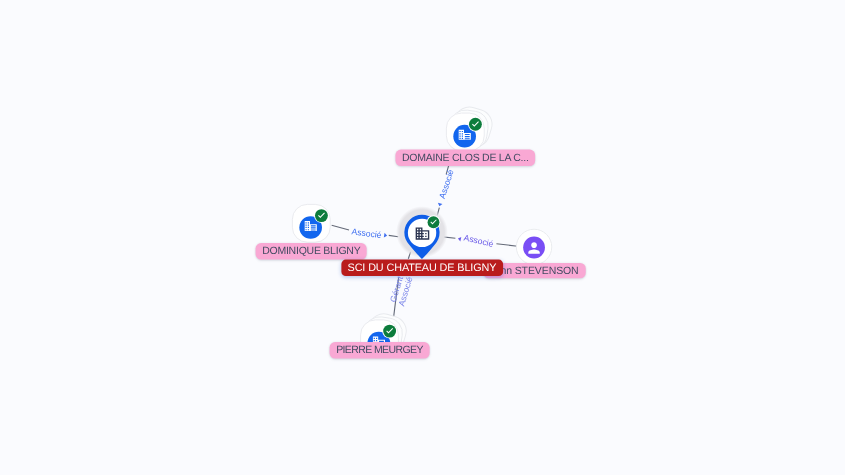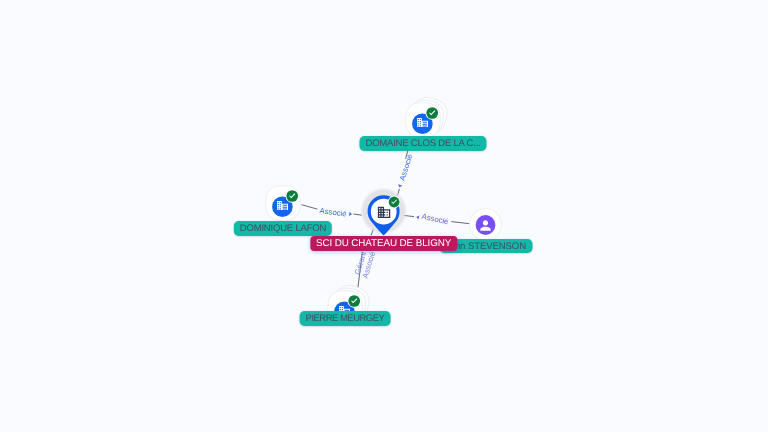--- a/index.html
+++ b/index.html
@@ -4,26 +4,26 @@
 <title>Graph</title>
 <style>
   html,body{margin:0;padding:0;}
   body{width:768px;height:432px;background:#fafbfe;overflow:hidden;
        font-family:"Liberation Sans",sans-serif;}
   *{-webkit-font-smoothing:antialiased;text-rendering:geometricPrecision;}
   #stage{position:relative;width:768px;height:432px;background:#fafbfe;}
   svg.layer{position:absolute;left:0;top:0;width:768px;height:432px;overflow:visible;}
   #edges{z-index:1}
   #nodes{z-index:3}
-  .lbl{position:absolute;z-index:4;background:#14b8a6;border-radius:5px;
+  .lbl{position:absolute;z-index:4;background:#f9a8d4;border-radius:5px;
        box-shadow:0 1px 2px rgba(80,86,110,.17), 0 0 2px rgba(80,86,110,.10);
        color:#434b62;font-size:9.55px;
        padding:4.0px 6px 2.6px;white-space:nowrap;line-height:8px;
        transform:translateX(-50%);will-change:opacity;}
-  .lbl.sel{background:#be185d;color:#fff;font-size:9.85px;border-radius:4px;z-index:6;
+  .lbl.sel{background:#b91c1c;color:#fff;font-size:9.85px;border-radius:4px;z-index:6;
            box-shadow:0 1px 4px rgba(22,80,200,.33);}
   .elbl{font-family:"Liberation Sans",sans-serif;font-size:7.8px;
         text-anchor:middle;dominant-baseline:central;}
 </style>
 </head>
 <body>
 
 <div id="stage">
 
   <svg class="layer" id="edges">
@@ -116,17 +116,17 @@
           <path d="M0 0h4.8v2.8h6.2v6.2H0V0Z" fill="#fff"></path>
           <path d="M0.7 1h1.1v1.1H0.7Z M2.8 1h1.1v1.1H2.8Z M0.7 3.1h1.1v1.1H0.7Z M2.8 3.1h1.1v1.1H2.8Z M0.7 5.2h1.1v1.1H0.7Z M2.8 5.2h1.1v1.1H2.8Z M0.7 7.3h1.1v1.1H0.7Z M2.8 7.3h1.1v1.1H2.8Z M5.6 3.8h4.4v1H5.6Z M5.6 5.7h4.4v1H5.6Z M5.6 7.6h4.4v1H5.6Z" fill="#1266ee"></path>
         </g>
         <circle cx="354.2" cy="301" r="6.7" fill="#fff"></circle>
         <circle cx="354.2" cy="301" r="5.8500000000000005" fill="#0d7c3c"></circle>
         <path d="M9.9 16.4 L5.7 12.2 L7.1 10.8 L9.9 13.6 L17.1 6.4 L18.5 7.8 z" fill="#fff" transform="translate(348.34999999999997,295.15) scale(0.48750000000000004)"></path>
       </g>
     </svg>
 
   <div class="lbl" style="left: 423px; top: 136px; letter-spacing: -0.236413px;">DOMAINE CLOS DE LA C...</div>
-  <div class="lbl" style="left: 283px; top: 221px; letter-spacing: -0.217083px;">DOMINIQUE LAFON</div>
+  <div class="lbl" style="left: 283px; top: 221px; letter-spacing: -0.217083px;">DOMINIQUE BLIGNY</div>
   <div class="lbl sel" style="left: 383.6px; top: 236px; letter-spacing: -0.0981771px;">SCI DU CHATEAU DE BLIGNY</div>
   <div class="lbl" style="left: 485.5px; top: 238.6px; letter-spacing: -0.0892857px;">John STEVENSON</div>
   <div class="lbl" style="left: 345px; top: 311px; letter-spacing: -0.547768px;">PIERRE MEURGEY</div>
 </div>
 
 </body></html>

